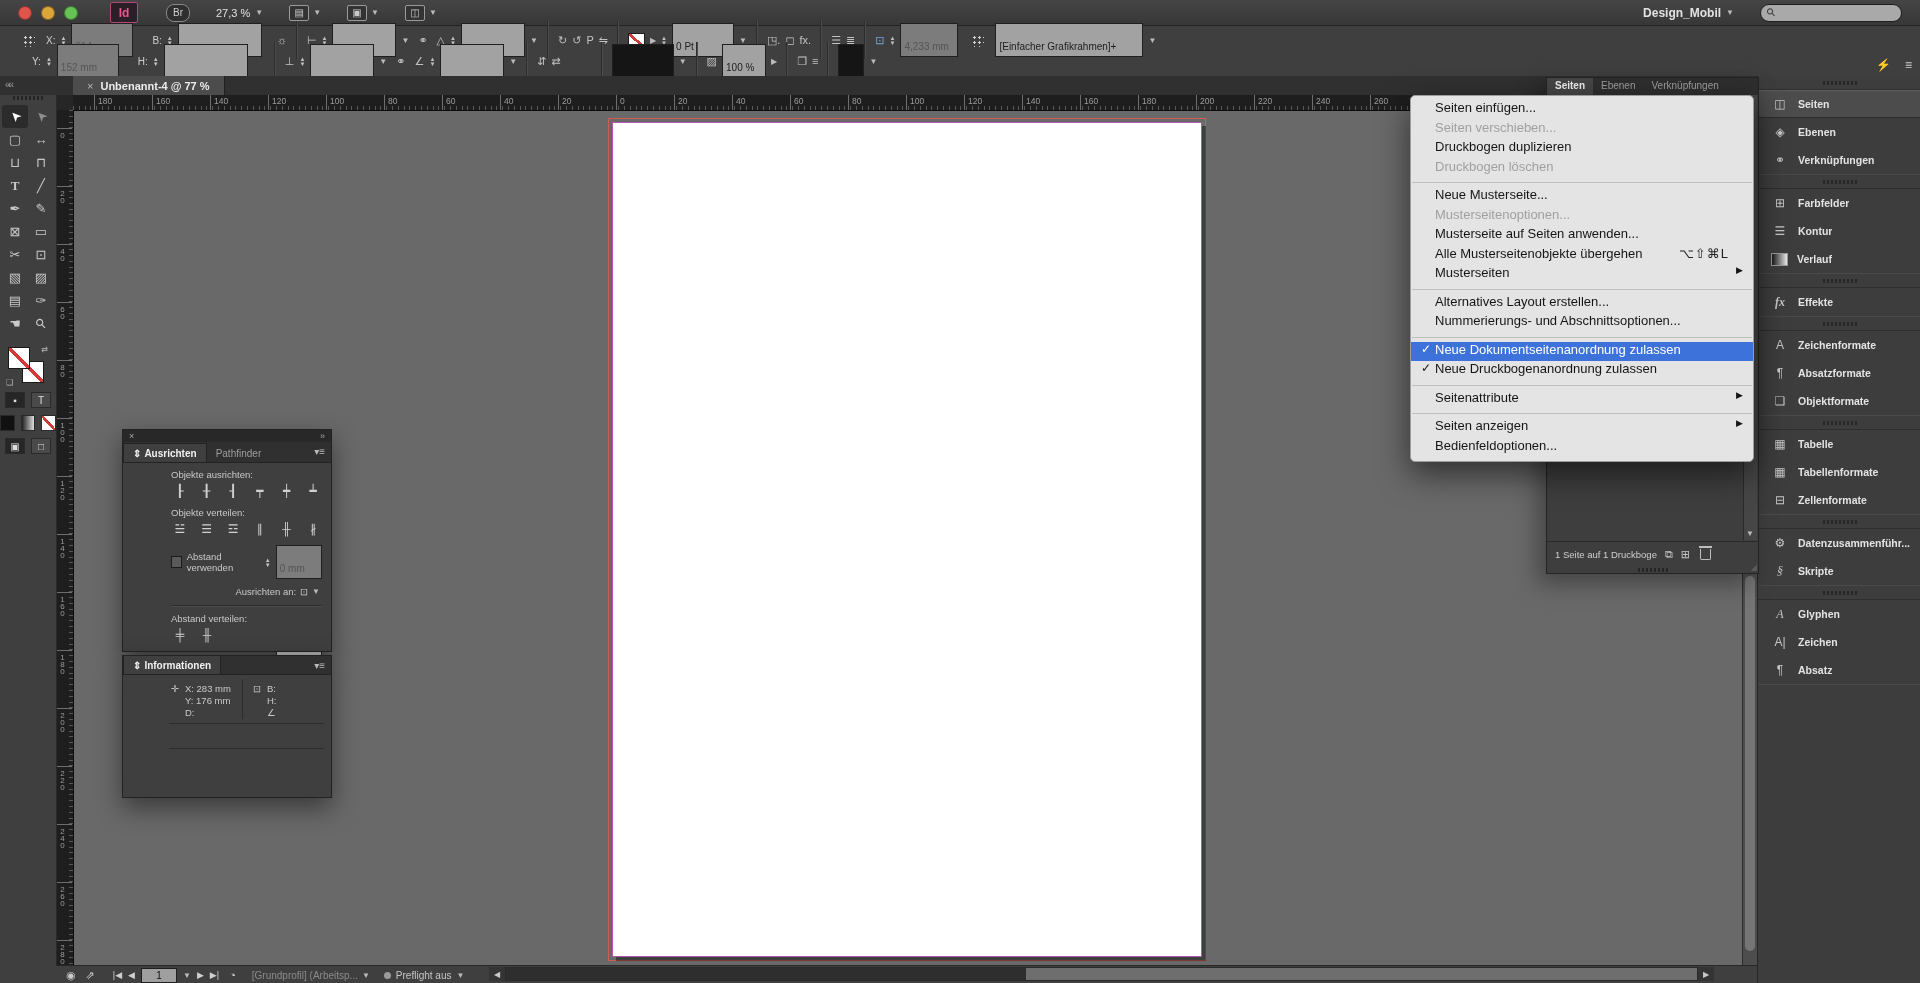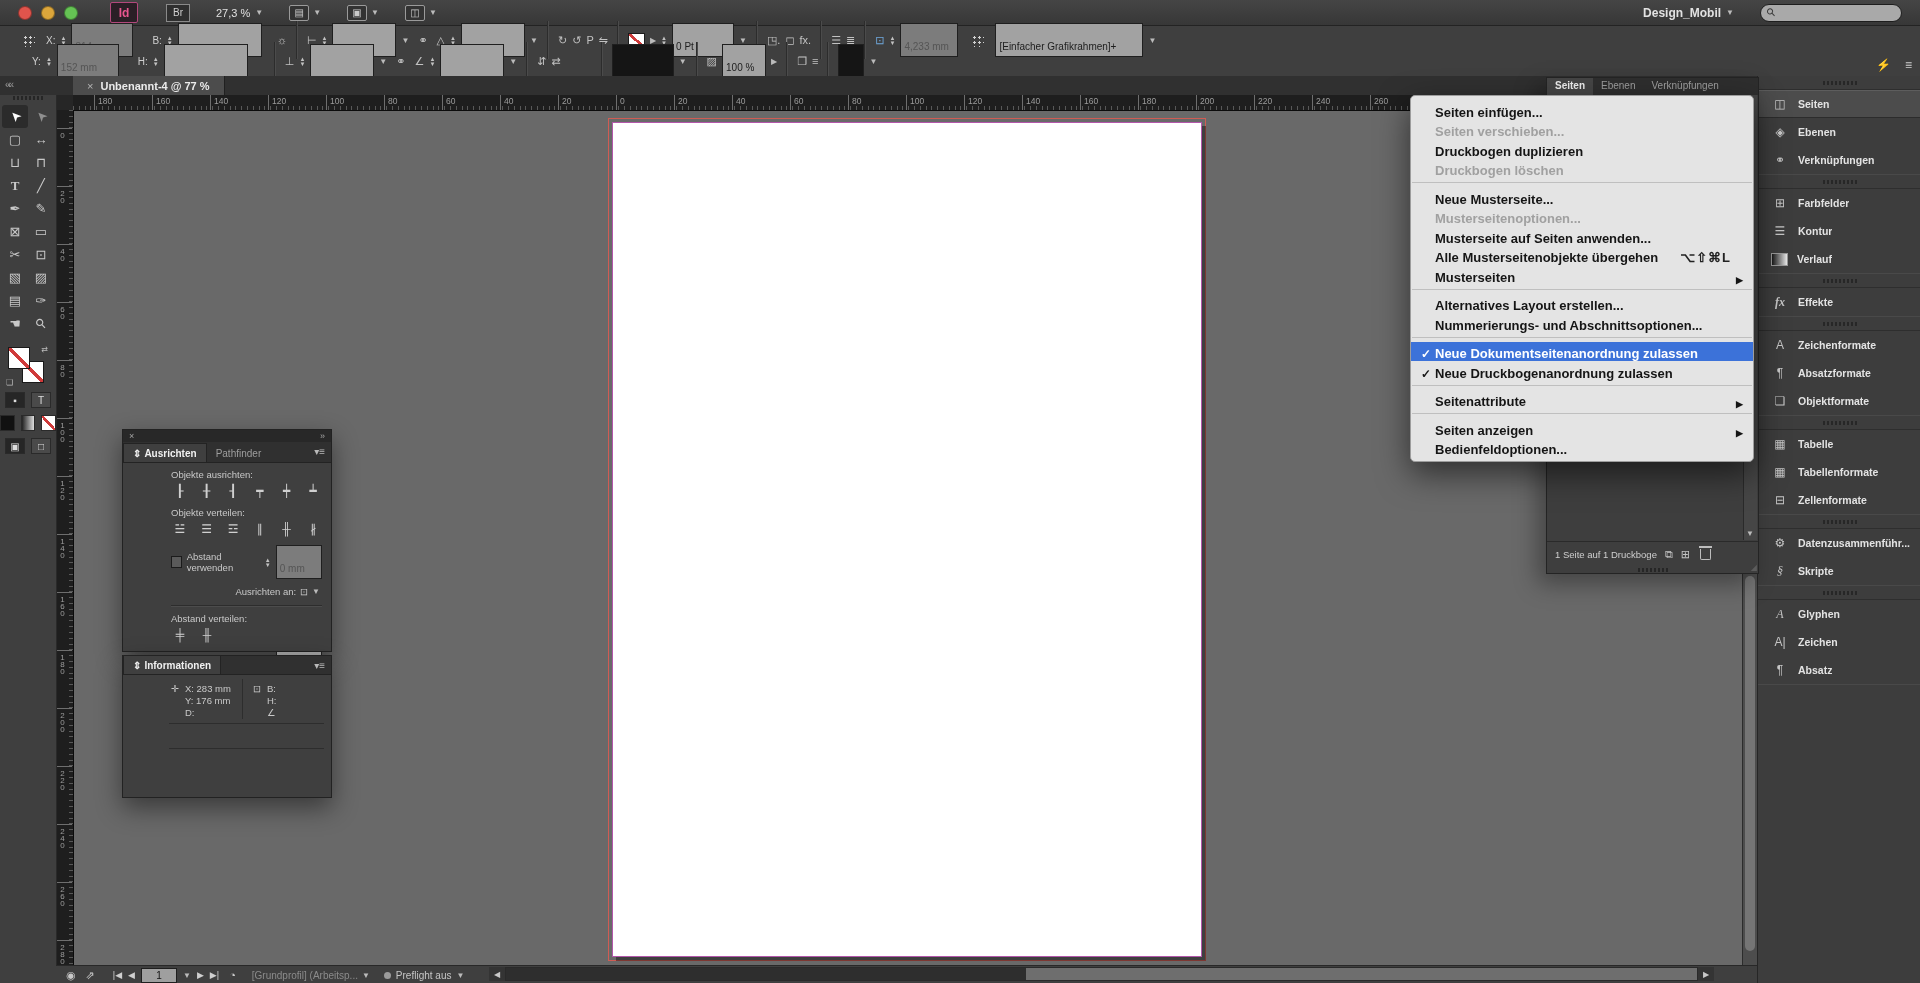--- a/index.html
+++ b/index.html
@@ -7,21 +7,21 @@
         font-family:"Liberation Sans",sans-serif;background:#4d7c0f;
         -webkit-font-smoothing:antialiased;}
   .abs{position:absolute;}
   
   .appbar{left:0;top:0;width:1920px;height:25px;background:linear-gradient(#454545,#373737);
           border-bottom:1px solid #232323;display:flex;align-items:center;color:#d8d8d8;}
   .tl{width:12px;height:12px;border-radius:50%;margin-left:9px;border:1px solid rgba(0,0,0,.35);}
   .tl.red{background:#e0544c;margin-left:18px}.tl.yel{background:#dca63b}.tl.grn{background:#65c354}
   .idlogo{margin-left:32px;width:26px;height:19px;background:#2a1f26;border:1px solid #b2487c;
           color:#e8568f;font-weight:bold;font-size:12px;display:flex;align-items:center;justify-content:center;border-radius:2px;}
-  .brbtn{margin-left:28px;width:22px;height:16px;border:1px solid #8a8a8a;border-radius:0;
+  .brbtn{margin-left:28px;width:22px;height:16px;border:1px solid #8a8a8a;border-radius:8px;
          font-size:10px;display:flex;align-items:center;justify-content:center;color:#d0d0d0;background:#2f2f2f;}
   .zoomdd{margin-left:26px;font-size:11px;color:#e0e0e0;display:flex;align-items:center;gap:5px;}
   .dd{font-size:8px;color:#bbb;}
   .viewbtn{margin-left:26px;display:flex;align-items:center;gap:4px;font-size:13px;color:#c9c9c9;}
   .viewbtn .g{border:1px solid #9a9a9a;border-radius:2px;width:18px;height:14px;display:flex;align-items:center;justify-content:center;font-size:10px;background:#333;}
   .wsp{margin-left:auto;font-size:12px;font-weight:bold;color:#e2e2e2;display:flex;align-items:center;gap:5px;}
   .search{margin:0 18px 0 26px;width:128px;height:16px;background:#a9a9a9;border:1px solid #1e1e1e;border-radius:9px;
           display:flex;align-items:center;padding:0 6px;gap:4px;}
   .search input{border:none;background:transparent;outline:none;width:100px;font-size:10px;color:#222;}
   .mag{display:inline-block;transform:rotate(-45deg);font-size:11px;color:#3a3a3a;line-height:1;}
@@ -114,21 +114,21 @@
   .infogrid{display:flex;border-bottom:1px solid #2d2d2d;padding-bottom:4px;}
   .infocol{flex:1;display:flex;gap:6px;padding:4px 2px 0 2px;}
   .infocol.right{border-left:1px solid #2d2d2d;padding-left:10px;}
   .ilines div{line-height:12px;}
   .iblank{height:24px;border-bottom:1px solid #2d2d2d;}
   .imeta{padding-top:5px;}
   .imeta div{text-align:right;width:110px;line-height:12px;}
   
   .cmenu{left:1410px;top:95px;width:342px;background:#e4e4e4;border:1px solid #9d9d9d;border-radius:5px;
          box-shadow:0 12px 32px rgba(0,0,0,.55);padding:4px 0;z-index:60;font-size:13px;color:#151515;}
-  .mi{display:flex;align-items:flex-end;height:19.5px;padding:0 10px 0 6px;font-weight:bold;}
+  .mi{display:flex;align-items:flex-start;height:19.5px;padding:0 10px 0 6px;}
   .mi .chk{width:18px;text-align:center;font-size:12px;flex:none;}
   .mi .lbl{flex:1;white-space:nowrap;}
   .mi .sc{margin-left:22px;color:#222;letter-spacing:1px;}
   .mi .sub{font-size:9px;margin-left:14px;}
   .mi.disabled{color:#a0a0a0;}
   .mi.highlighted{background:#3c72d9;color:#fff;}
   .mi.sep{height:1px;background:#bfbfbf;margin:4px 1px;padding:0;}
   
   .pagespanel{left:1546px;top:77px;width:211px;height:495px;background:#3e3e3e;border:1px solid #242424;
               box-shadow:-8px 10px 22px rgba(0,0,0,.35);z-index:20;color:#cfcfcf;}

